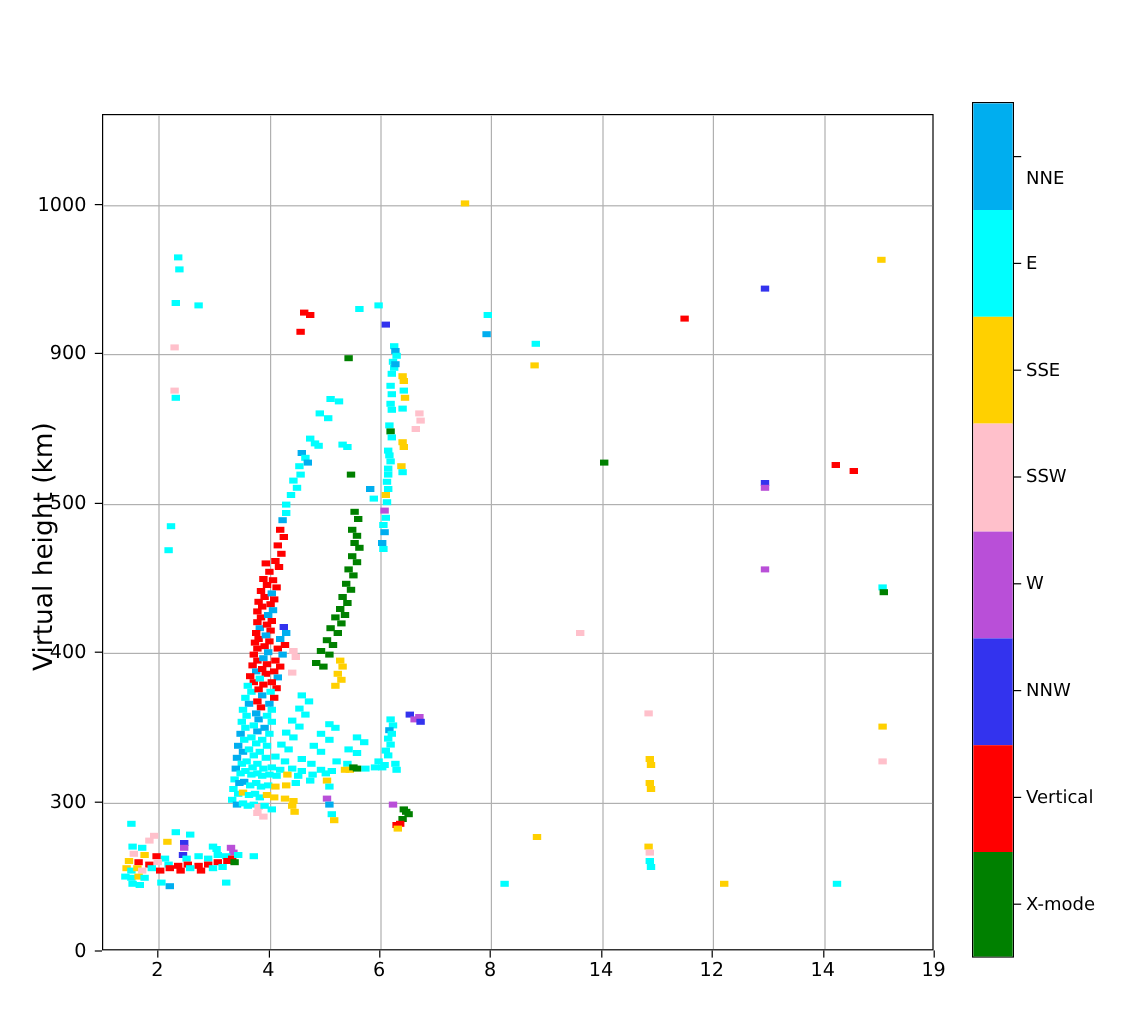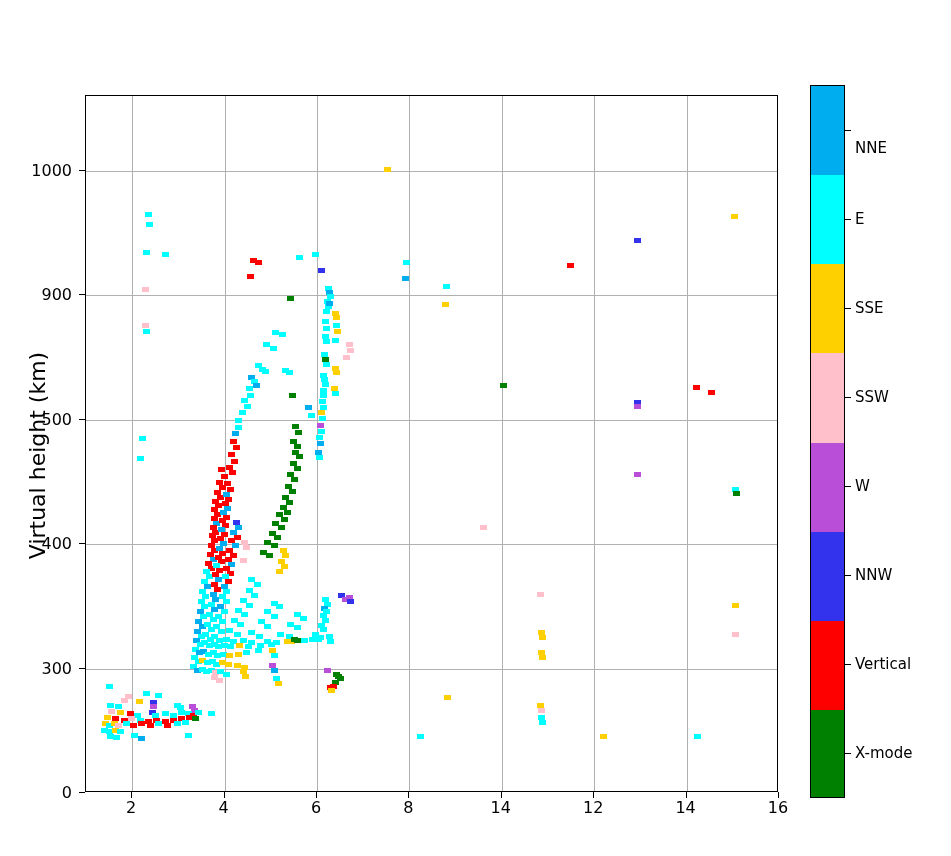--- a/index.html
+++ b/index.html
@@ -602,21 +602,21 @@
       <div class="xtick-label" style="left: 316px;">6</div>
       <div class="xtick-mark" style="left: 408.4px;"></div>
       <div class="xtick-label" style="left: 408.4px;">8</div>
       <div class="xtick-mark" style="left: 500.8px;"></div>
       <div class="xtick-label" style="left: 500.8px;">14</div>
       <div class="xtick-mark" style="left: 593.2px;"></div>
       <div class="xtick-label" style="left: 593.2px;">12</div>
       <div class="xtick-mark" style="left: 685.6px;"></div>
       <div class="xtick-label" style="left: 685.6px;">14</div>
       <div class="xtick-mark" style="left: 778px;"></div>
-      <div class="xtick-label" style="left: 778px;">16</div>
+      <div class="xtick-label" style="left: 778px;">19</div>
       <div class="ytick-mark" style="top: 792px;"></div>
       <div class="ytick-label" style="top: 792px; left: 10px; width: 62px;">0</div>
       <div class="ytick-mark" style="top: 667.536px;"></div>
       <div class="ytick-label" style="top: 667.536px; left: 10px; width: 62px;">300</div>
       <div class="ytick-mark" style="top: 543.071px;"></div>
       <div class="ytick-label" style="top: 543.071px; left: 10px; width: 62px;">400</div>
       <div class="ytick-mark" style="top: 418.607px;"></div>
       <div class="ytick-label" style="top: 418.607px; left: 10px; width: 62px;">500</div>
       <div class="ytick-mark" style="top: 294.143px;"></div>
       <div class="ytick-label" style="top: 294.143px; left: 10px; width: 62px;">900</div>

